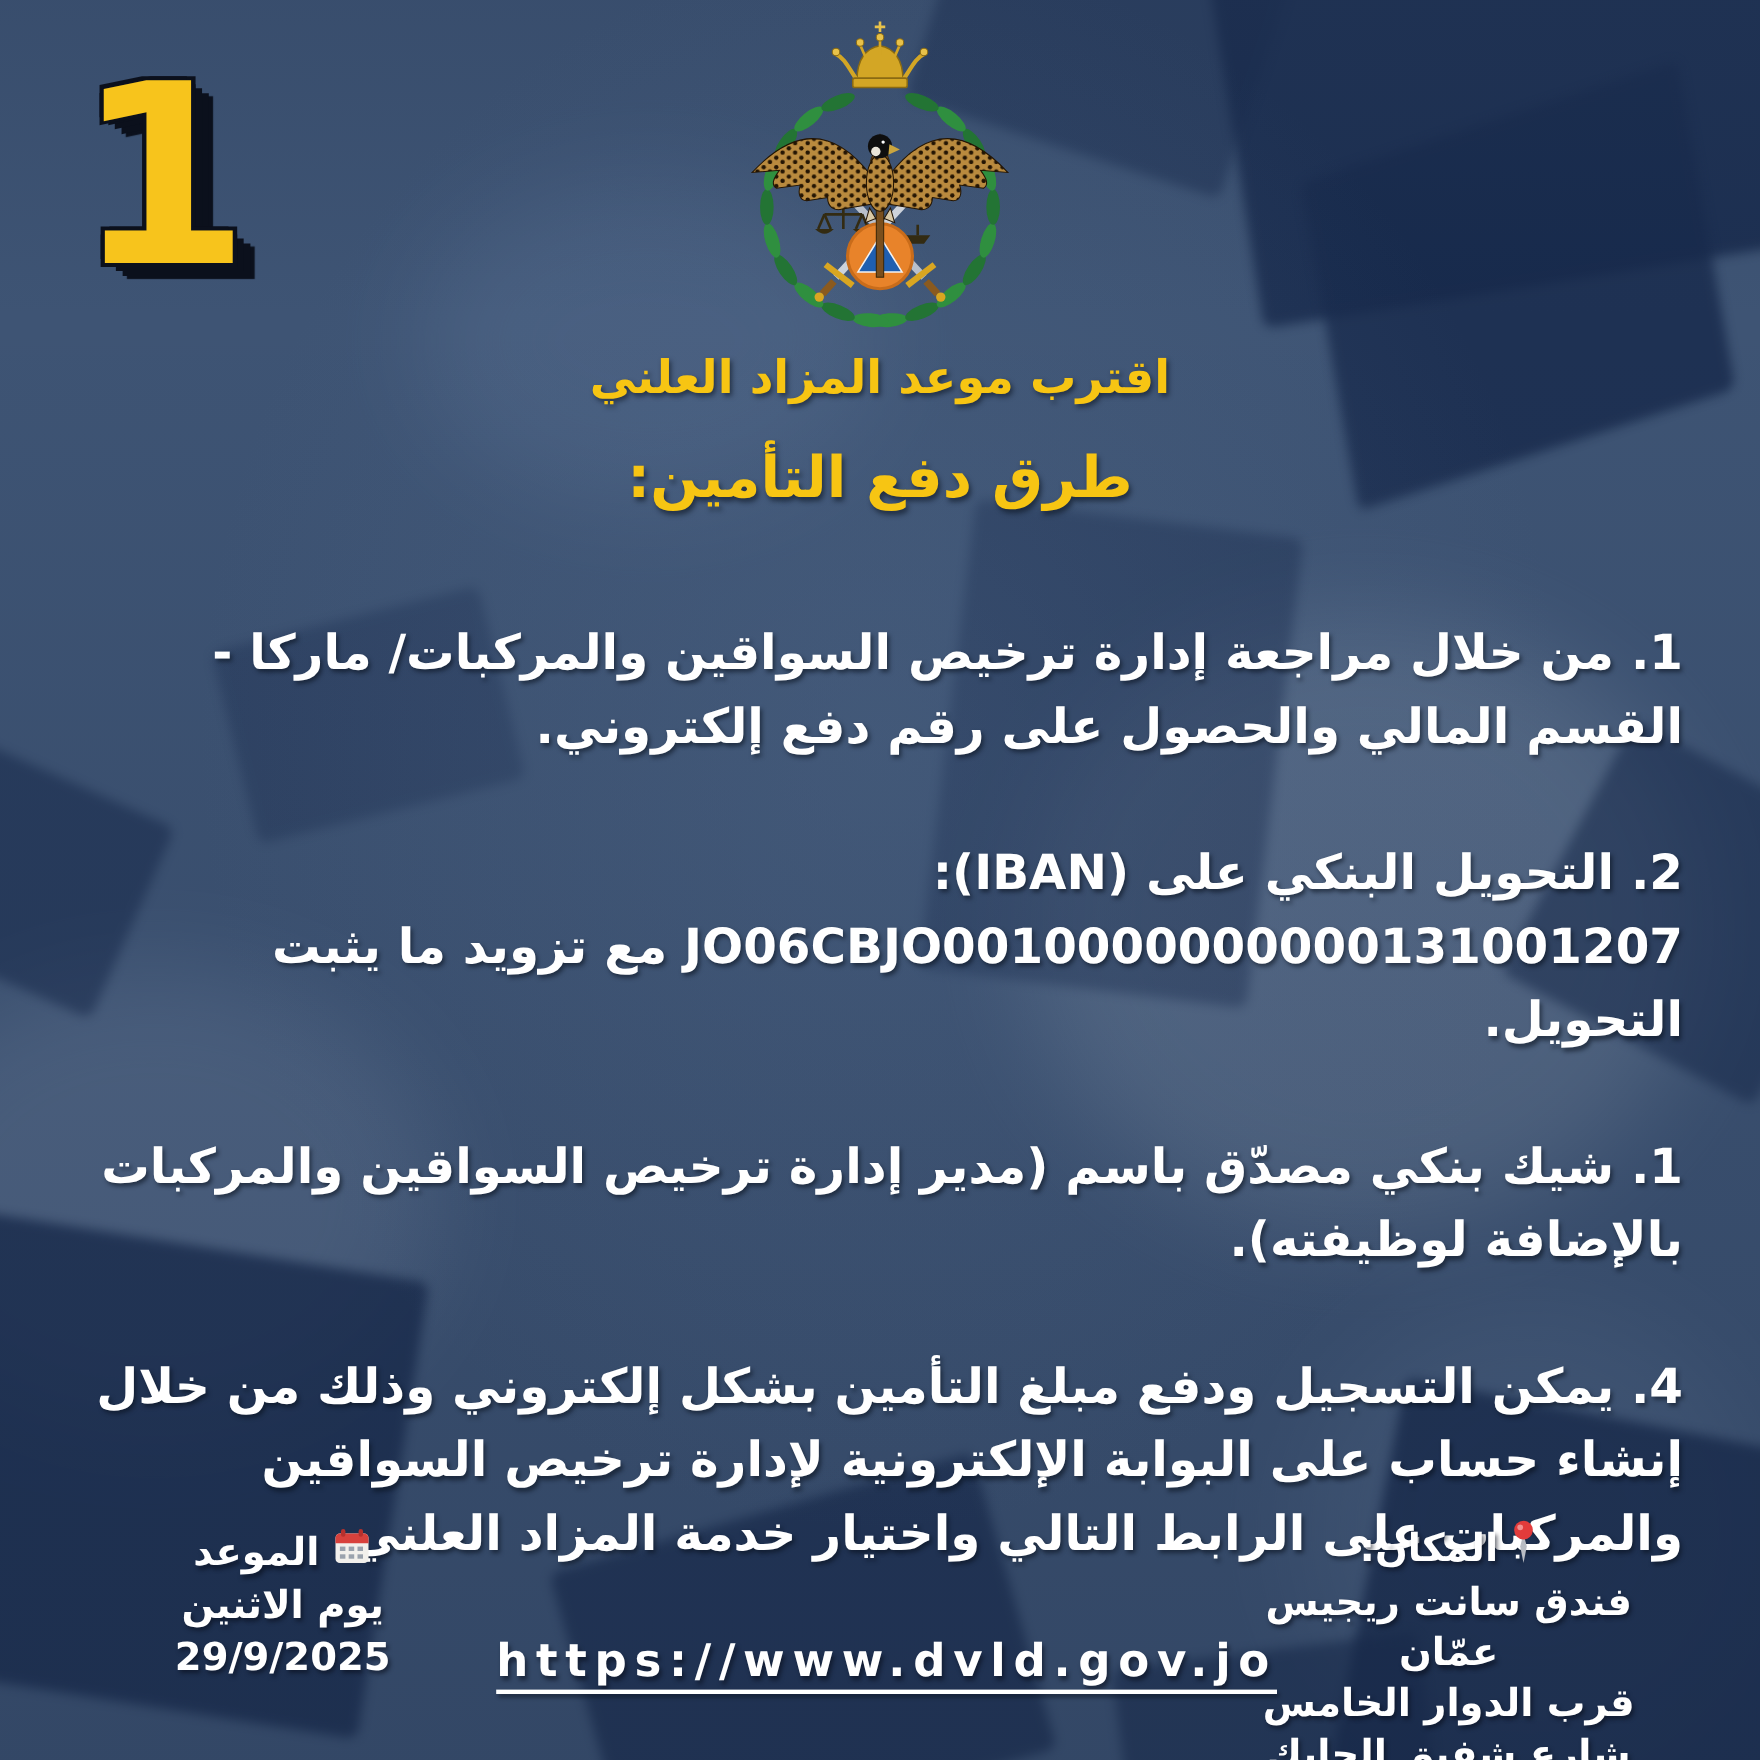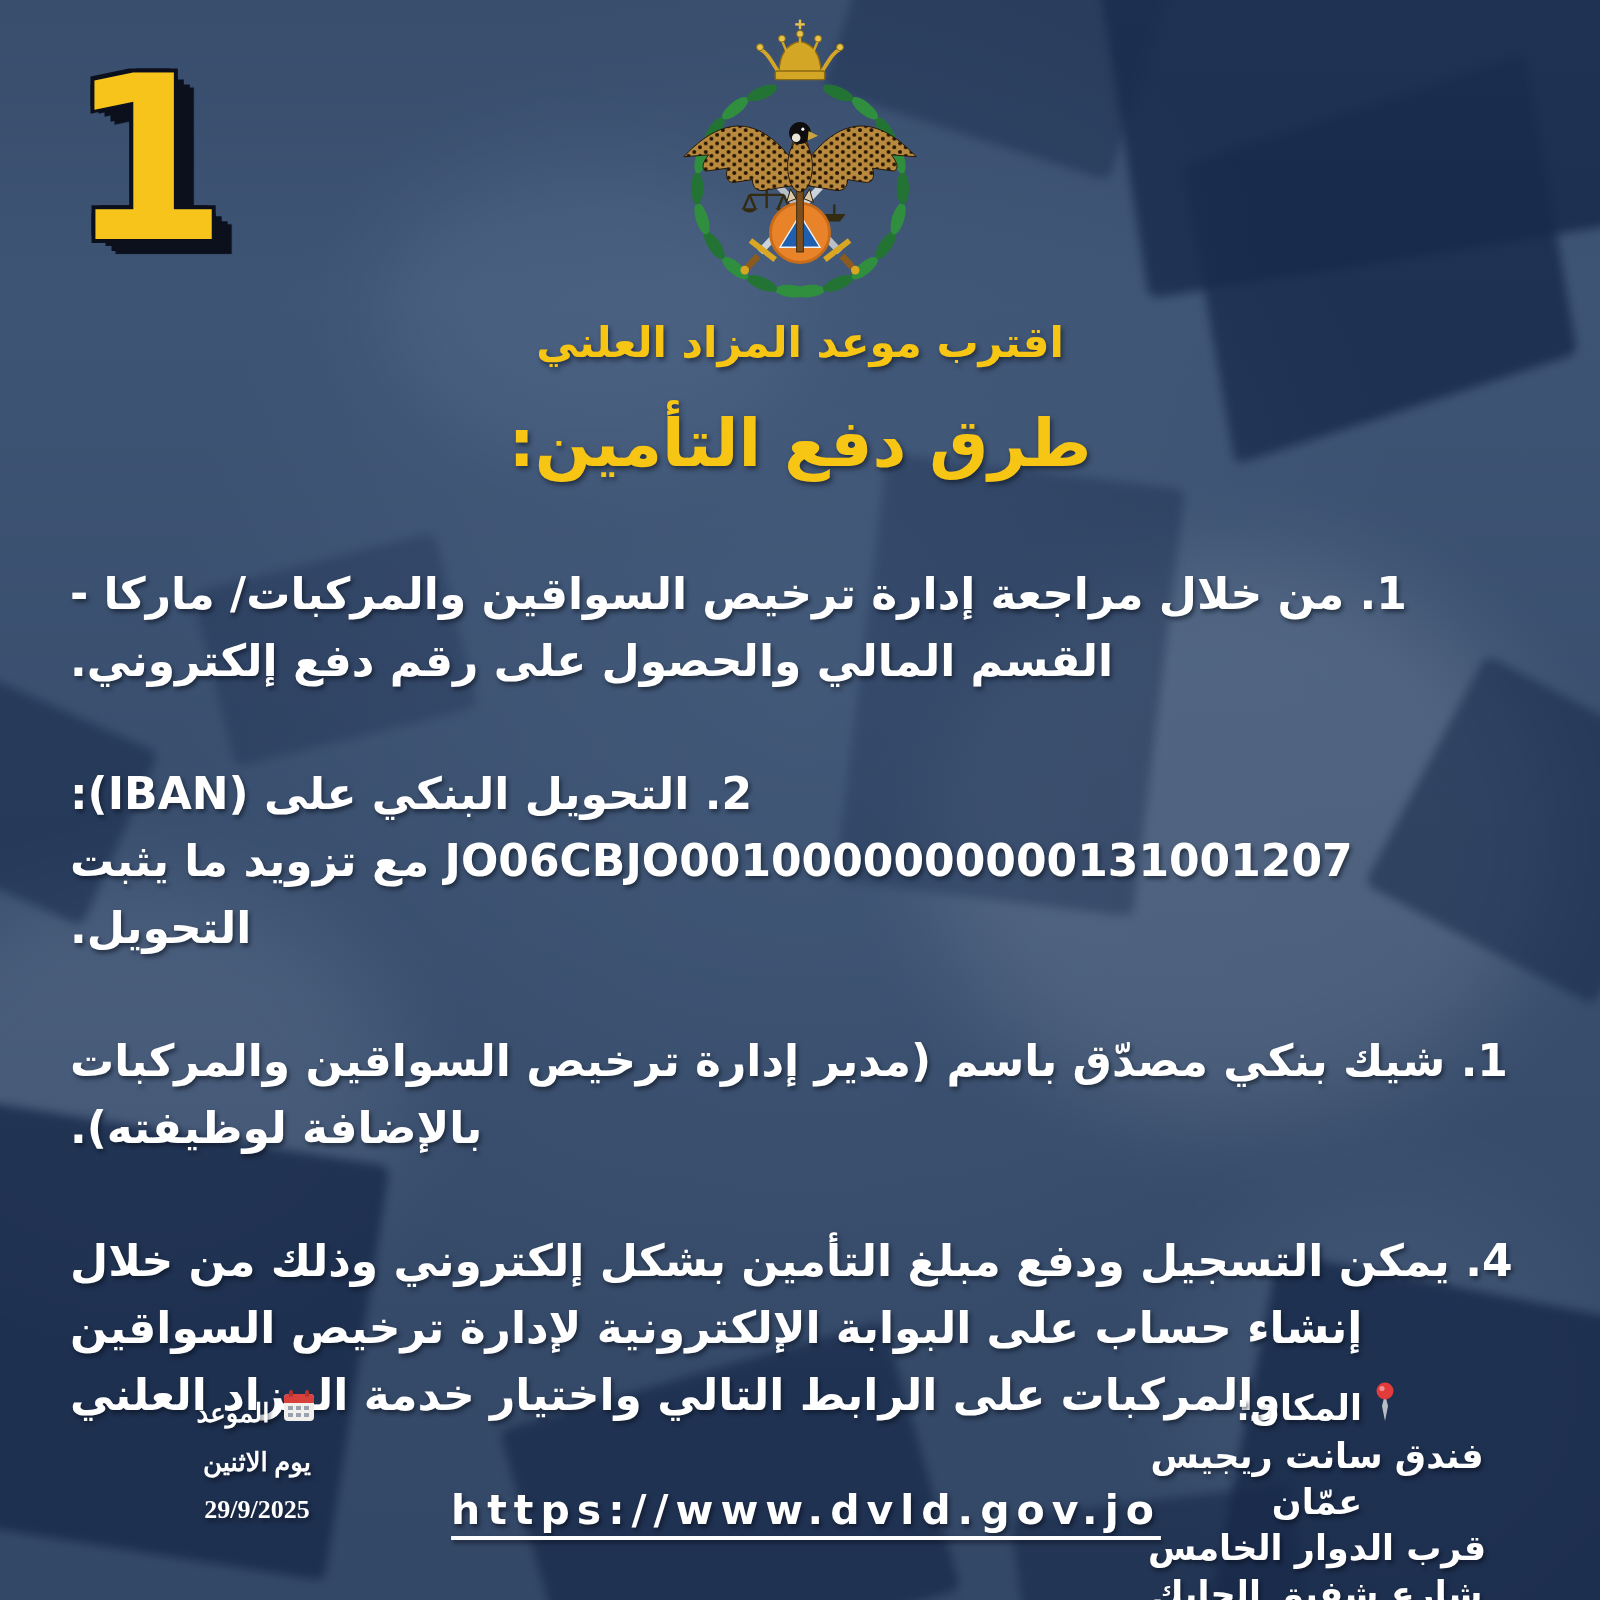--- a/index.html
+++ b/index.html
@@ -25,34 +25,34 @@
       -4px -4px 0 #0b101c, 4px -4px 0 #0b101c, -4px 4px 0 #0b101c, 4px 4px 0 #0b101c,
       10px 7px 0 #0b101c, 16px 12px 0 #0b101c, 20px 15px 1px #0b101c;
   }
   .emblem{position:absolute;left:50%;top:12px;transform:translateX(-50%);}
   .title{
     position:absolute;left:0;right:0;top:318px;text-align:center;direction:rtl;
     color:#f7c513;font-weight:bold;
     text-shadow:2px 3px 5px rgba(8,14,26,.55);
   }
   .title .l1{font-size:42px;letter-spacing:1px;}
-  .title .l2{font-size:66px;margin-top:38px;}
+  .title .l2{font-size:52px;margin-top:38px;}
   .points{
-    position:absolute;left:70px;right:70px;top:560px;direction:rtl;text-align:left;
+    position:absolute;left:70px;right:70px;top:560px;direction:rtl;text-align:right;
     color:#ffffff;font-weight:bold;
   }
   .points p{
     font-size:44px;line-height:67px;margin:0 0 66px 0;
     text-shadow:2px 3px 4px rgba(8,14,26,.55);
   }
   .footer-text{color:#ffffff;font-weight:bold;text-shadow:2px 3px 4px rgba(8,14,26,.6);}
   .schedule{
     position:absolute;left:62px;top:1388px;width:390px;text-align:center;direction:rtl;
   }
-  .schedule .row{font-size:26px;line-height:47px;font-family:Liberation Serif, serif;}
+  .schedule .row{font-size:35px;line-height:47px;}
   .schedule .head{display:flex;align-items:center;justify-content:center;gap:12px;}
   .location{
     position:absolute;right:48px;top:1382px;width:470px;text-align:center;direction:rtl;
   }
   .location .row{font-size:35px;line-height:46px;}
   .location .head{display:flex;align-items:center;justify-content:center;gap:10px;}
   .site-link{
     position:absolute;left:0;right:0;top:1486px;text-align:center;padding-left:12px;
   }
   .site-link a{

